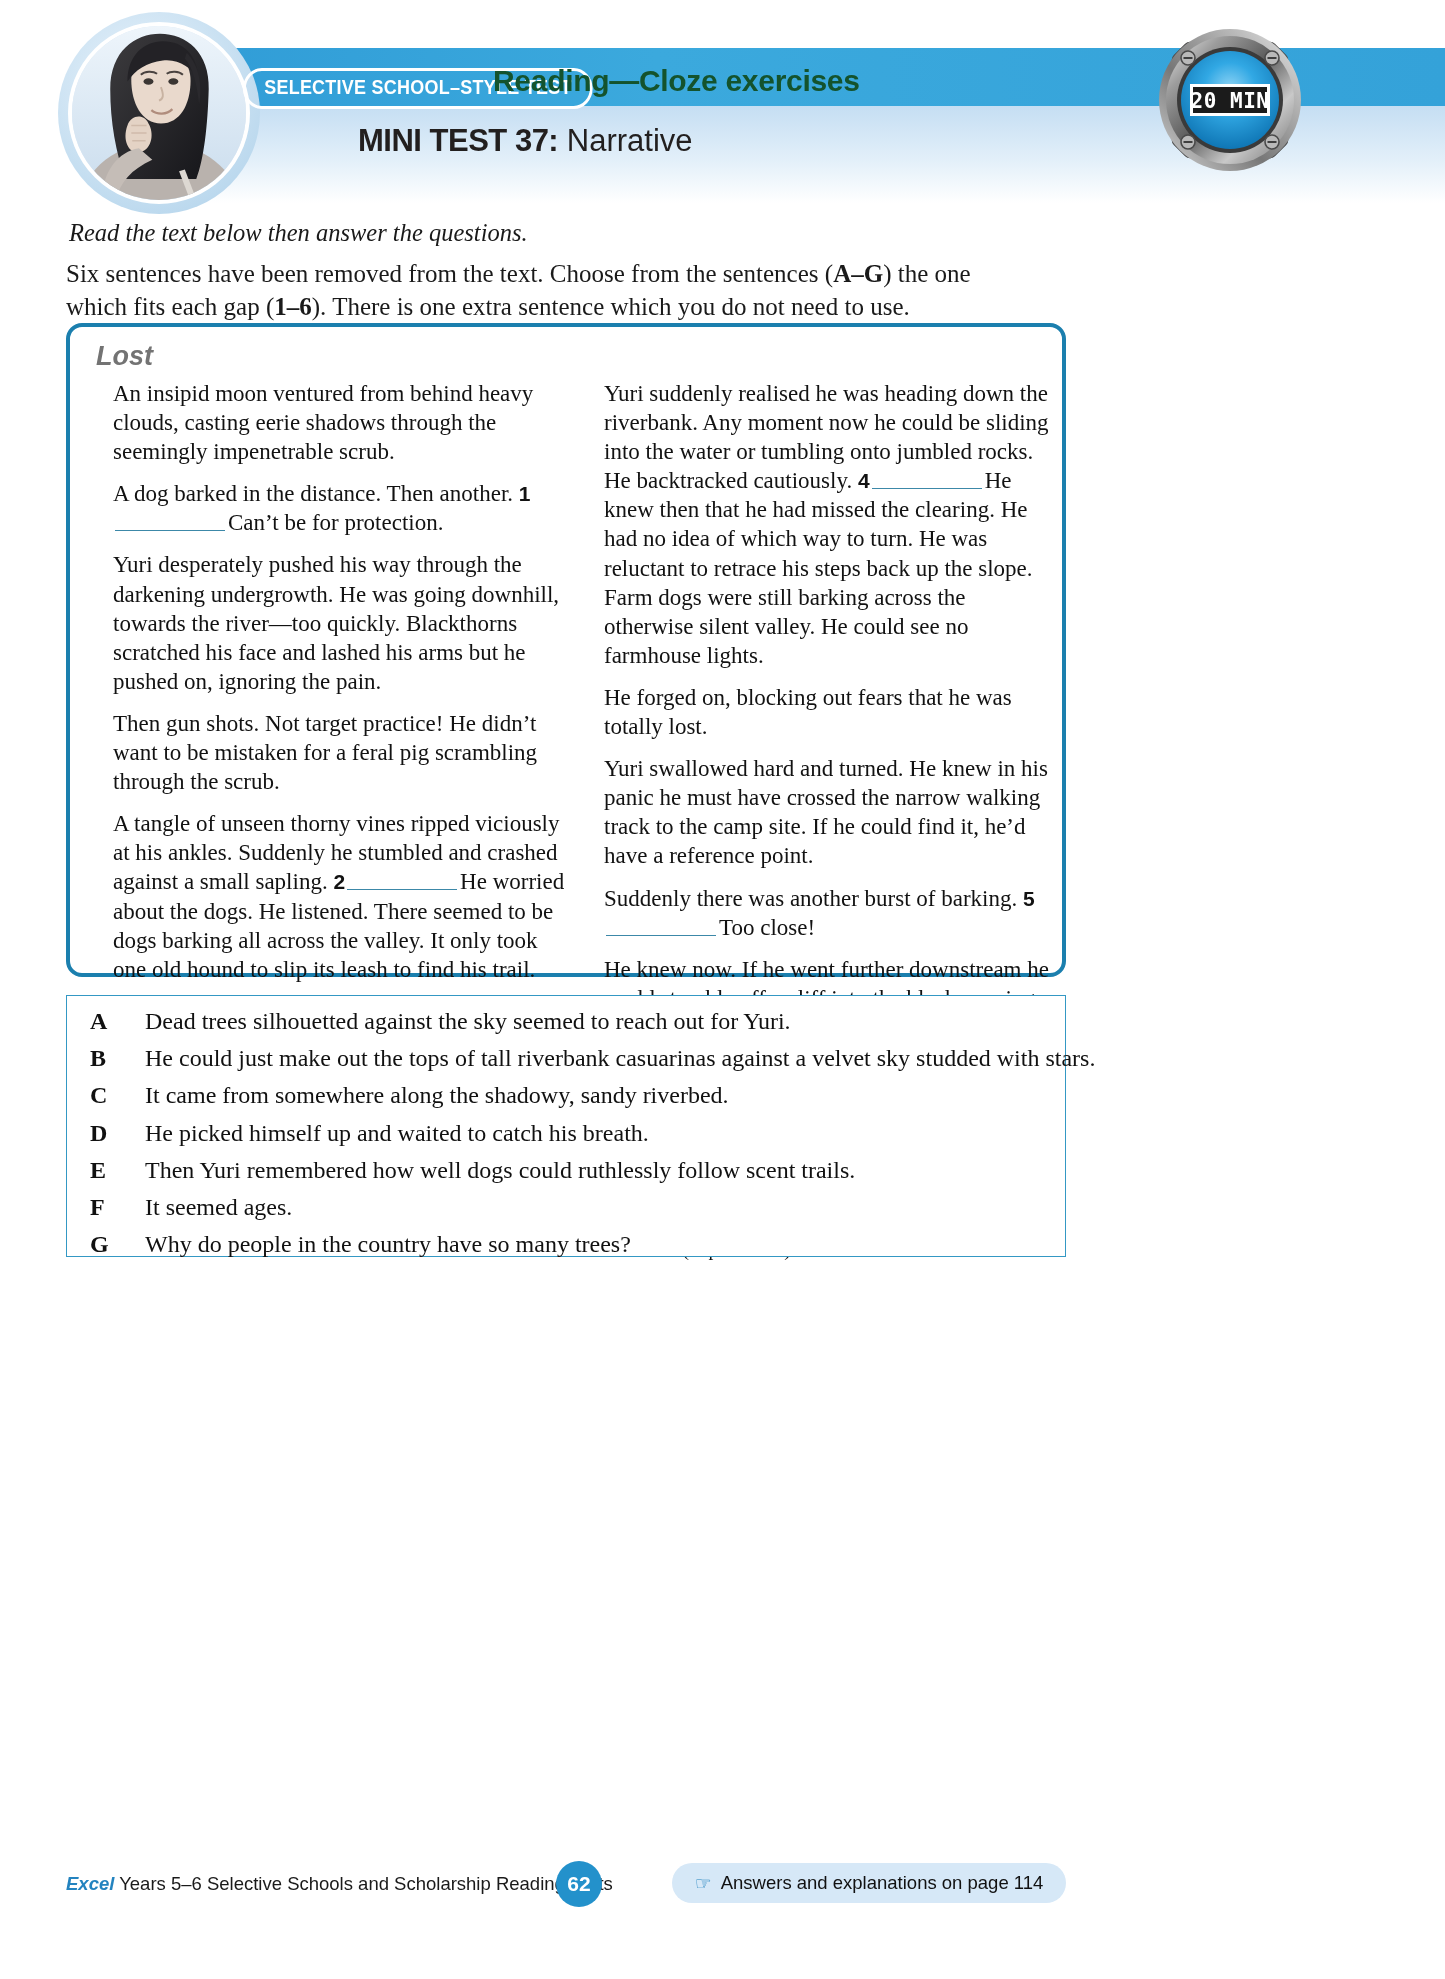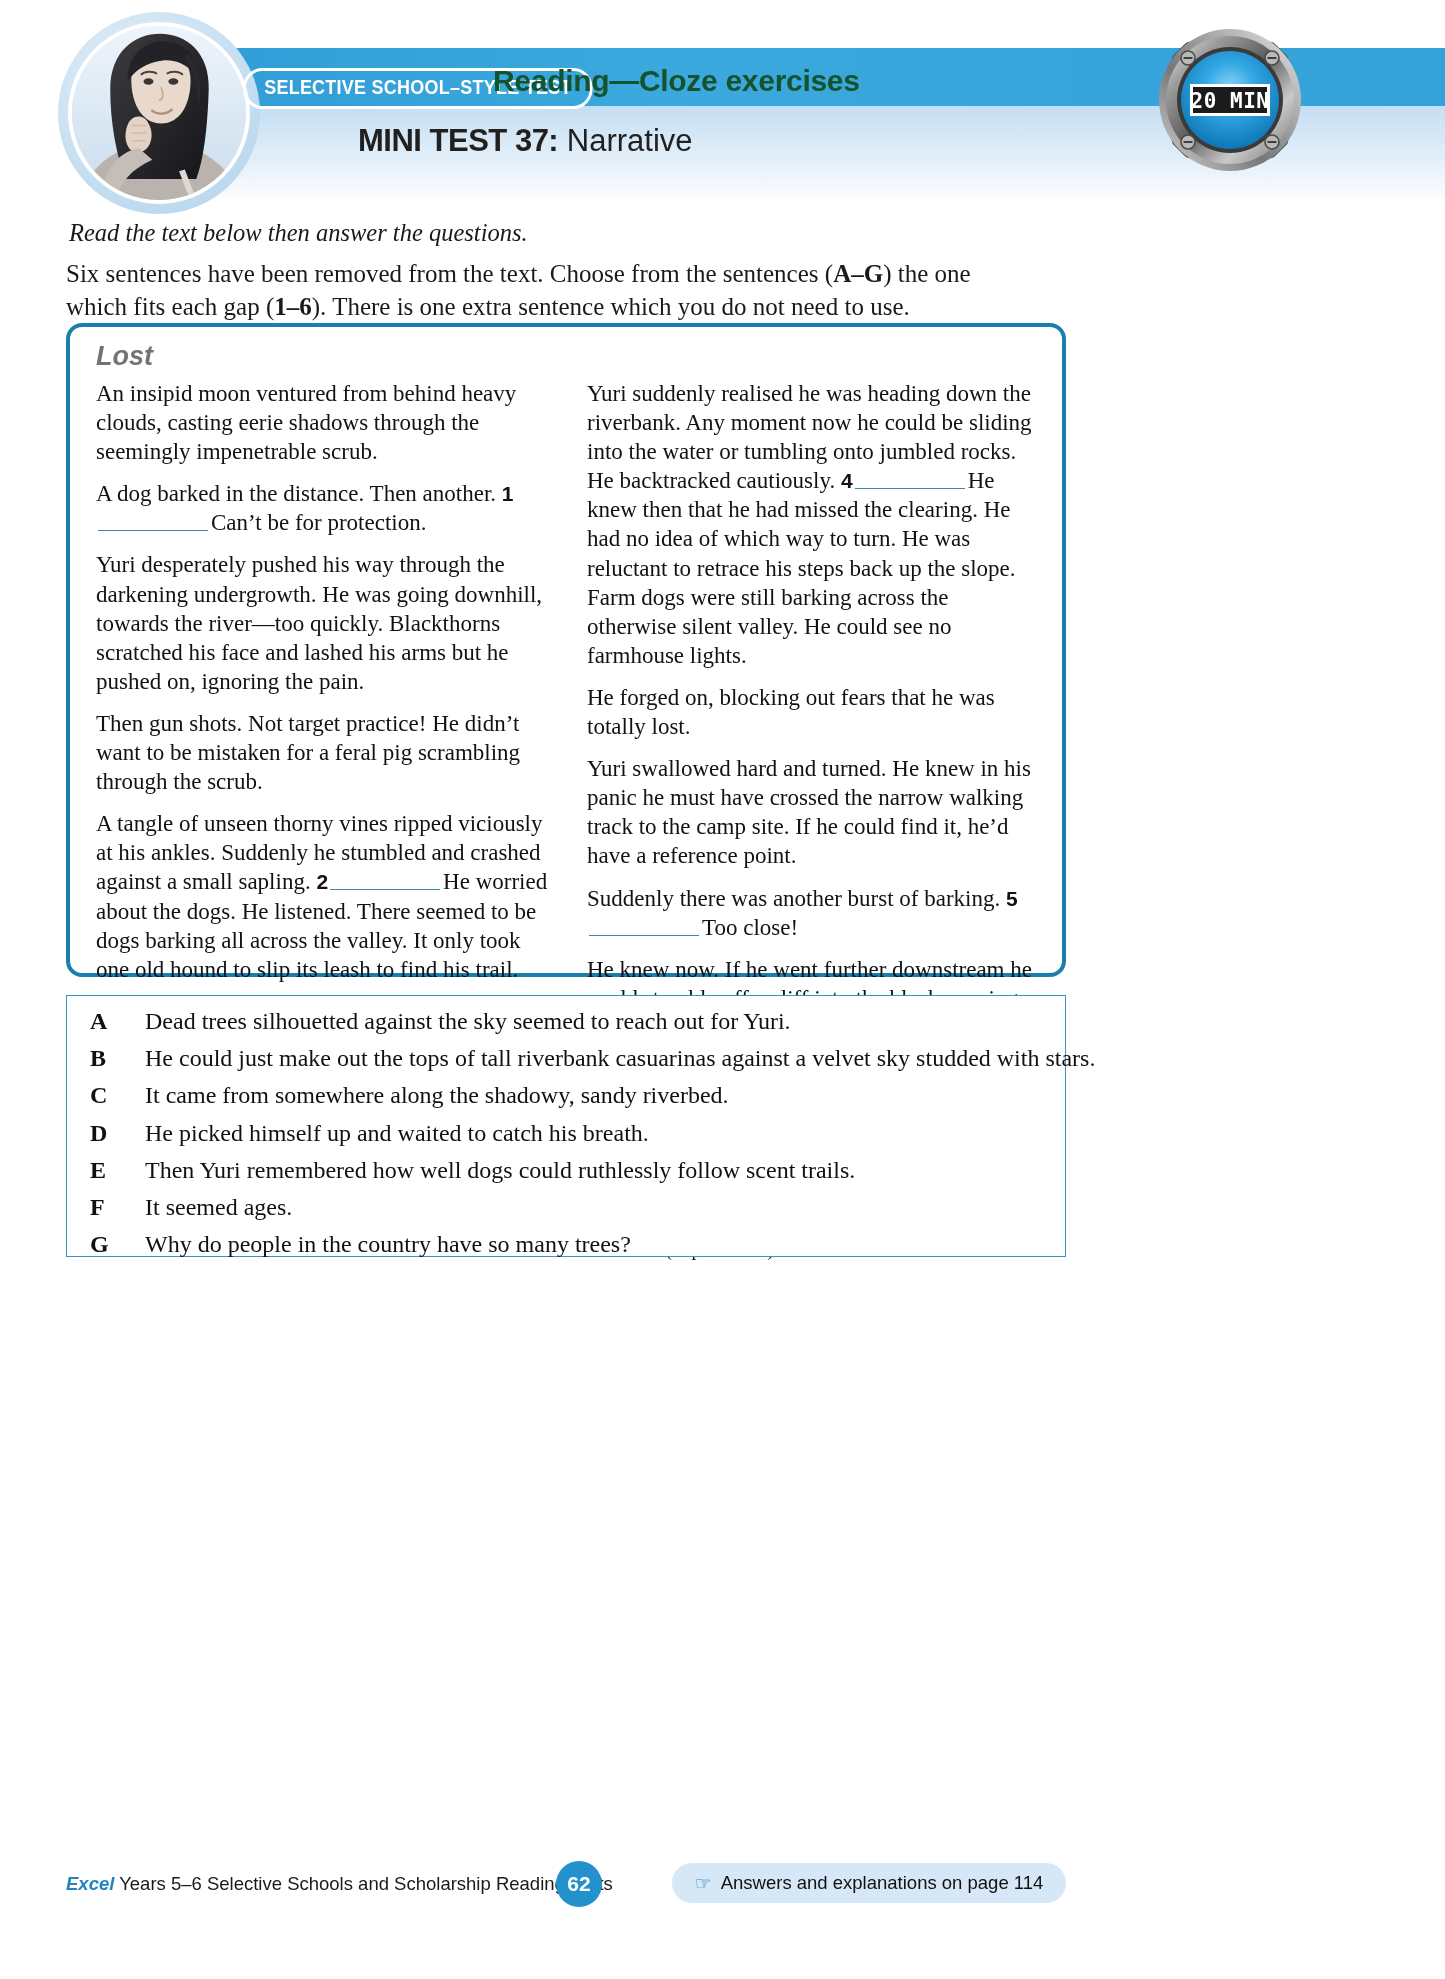--- a/index.html
+++ b/index.html
@@ -165,20 +165,21 @@
   }
 
   .col {
     position: absolute;
     top: 52px;
     width: 455px;
     font-size: 23px;
     line-height: 1.265;
     color: #121212;
     text-align: left;
+    margin-left: 17px;
   }
   .col-left  { left: 26px; }
   .col-right { left: 517px; top: 52px; }
 
   .col p { margin: 0 0 13px 0; }
   .gapnum { font-family: "Liberation Sans", sans-serif; font-weight: bold; font-size: 21px; }
   .blank {
     display: inline-block;
     width: 110px;
     border-bottom: 1.6px solid #3c88a8;

